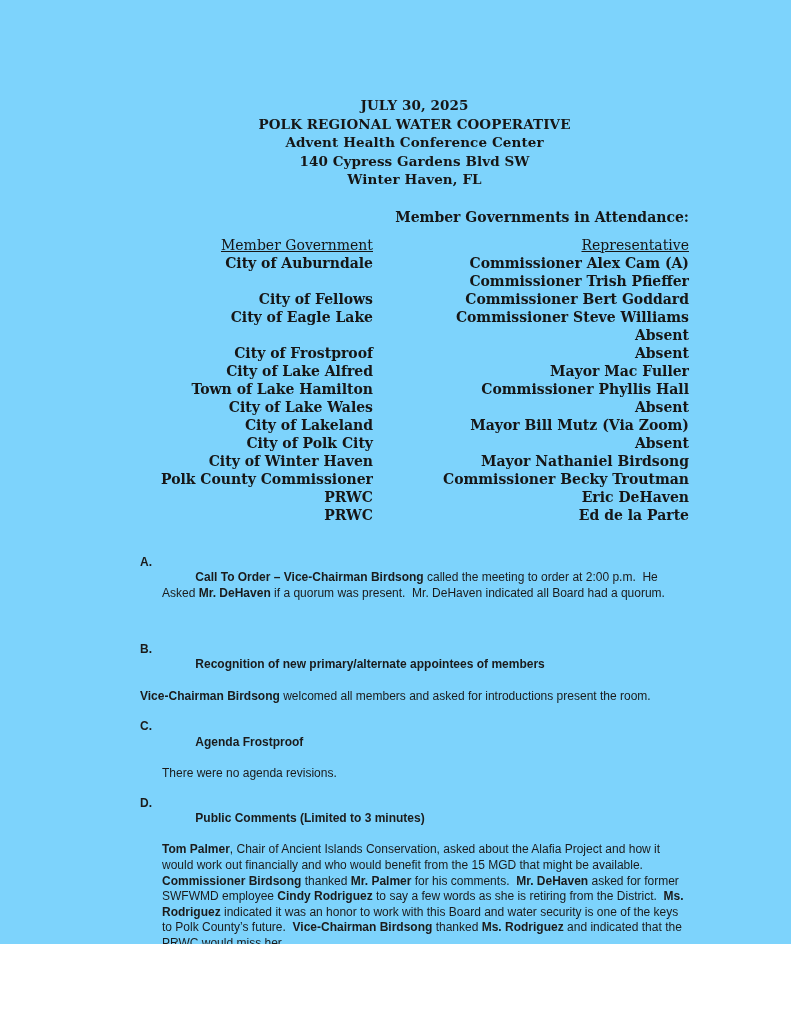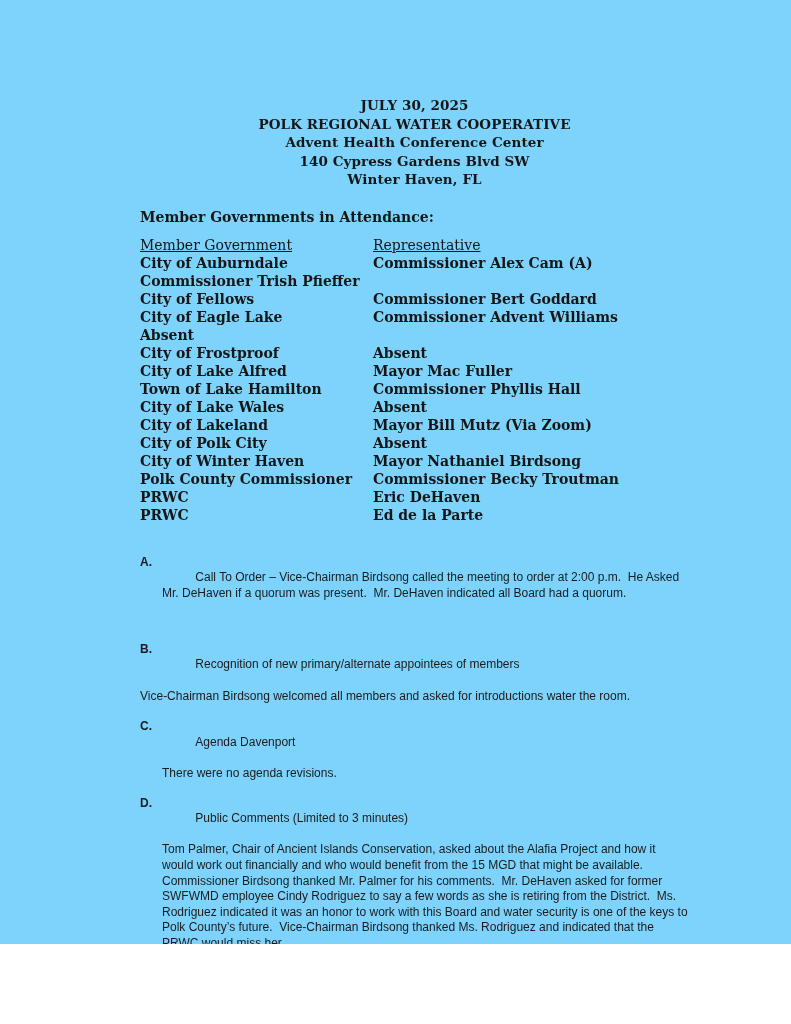--- a/index.html
+++ b/index.html
@@ -18,20 +18,21 @@
     position: absolute;
     left: 140px;
     top: 96px;
     width: 549px;
     color: #161616;
   }
 
   
   .serif {
     font-family: "DejaVu Serif", "Liberation Serif", serif;
+    text-align: right;
   }
   .header-block {
     text-align: center;
     font-weight: bold;
     font-size: 13.5px;
     line-height: 18.5px;
     letter-spacing: 0.1px;
   }
   .attendance-label {
     margin-top: 19px;
@@ -51,21 +52,21 @@
   .t-head .ul { text-decoration: underline; margin-top: 12px; }
 
   
   .sections {
     margin-top: 31px;
     font-family: "Liberation Sans", sans-serif;
     font-size: 12px;
     line-height: 15.6px;
     color: #1b1b1b;
   }
-  .b { font-weight: normal; }
+  .b { font-weight: bold; }
   .hang {
     position: relative;
     padding-left: 22px;
     white-space: pre-wrap;
   }
   .hang .letter {
     position: absolute;
     left: 0;
     top: 0;
     font-weight: bold;
@@ -114,21 +115,21 @@
           </div>
           <div class="t-row">
             <div class="t-cell-rep">Commissioner Trish Pfieffer</div>
           </div>
           <div class="t-row">
             <div class="t-cell-gov">City of Fellows</div>
             <div class="t-cell-rep">Commissioner Bert Goddard</div>
           </div>
           <div class="t-row">
             <div class="t-cell-gov">City of Eagle Lake</div>
-            <div class="t-cell-rep">Commissioner Advent Williams</div>
+            <div class="t-cell-rep">Commissioner Steve Williams</div>
           </div>
           <div class="t-row">
             <div class="t-cell-rep">Absent</div>
           </div>
           <div class="t-row">
             <div class="t-cell-gov">City of Frostproof</div>
             <div class="t-cell-rep">Absent</div>
           </div>
           <div class="t-row">
             <div class="t-cell-gov">City of Lake Alfred</div>
@@ -174,26 +175,26 @@
       <div class="sec-a">
         <div class="hang">
           <span class="letter">A.</span><span><span class="b">Call To Order – Vice-Chairman Birdsong</span><span> called the meeting to order at 2:00 p.m.  He Asked </span><span class="b">Mr. DeHaven</span><span> if a quorum was present.  Mr. DeHaven indicated all Board had a quorum.</span></span>
         </div>
       </div>
 
       <div class="sec-b">
         <div class="hang">
           <span class="letter">B.</span><span class="b">Recognition of new primary/alternate appointees of members</span>
         </div>
-        <div class="body-flush"><span class="b">Vice-Chairman Birdsong</span><span> welcomed all members and asked for introductions water the room.</span></div>
+        <div class="body-flush"><span class="b">Vice-Chairman Birdsong</span><span> welcomed all members and asked for introductions present the room.</span></div>
       </div>
 
       <div class="sec-c">
         <div class="hang">
-          <span class="letter">C.</span><span class="b">Agenda Davenport</span>
+          <span class="letter">C.</span><span class="b">Agenda Frostproof</span>
         </div>
         <div class="body-indent"><span>There were no agenda revisions.</span></div>
       </div>
 
       <div class="sec-d">
         <div class="hang">
           <span class="letter">D.</span><span class="b">Public Comments (Limited to 3 minutes)</span>
         </div>
         <div class="body-indent"><span class="b">Tom Palmer</span><span>, Chair of Ancient Islands Conservation, asked about the Alafia Project and how it would work out financially and who would benefit from the 15 MGD that might be available.  </span><span class="b">Commissioner Birdsong</span><span> thanked </span><span class="b">Mr. Palmer</span><span> for his comments.  </span><span class="b">Mr. DeHaven</span><span> asked for former SWFWMD employee </span><span class="b">Cindy Rodriguez</span><span> to say a few words as she is retiring from the District.  </span><span class="b">Ms. Rodriguez</span><span> indicated it was an honor to work with this Board and water security is one of the keys to Polk County’s future.  </span><span class="b">Vice-Chairman Birdsong</span><span> thanked </span><span class="b">Ms. Rodriguez</span><span> and indicated that the PRWC would miss her.</span></div>
       </div>

